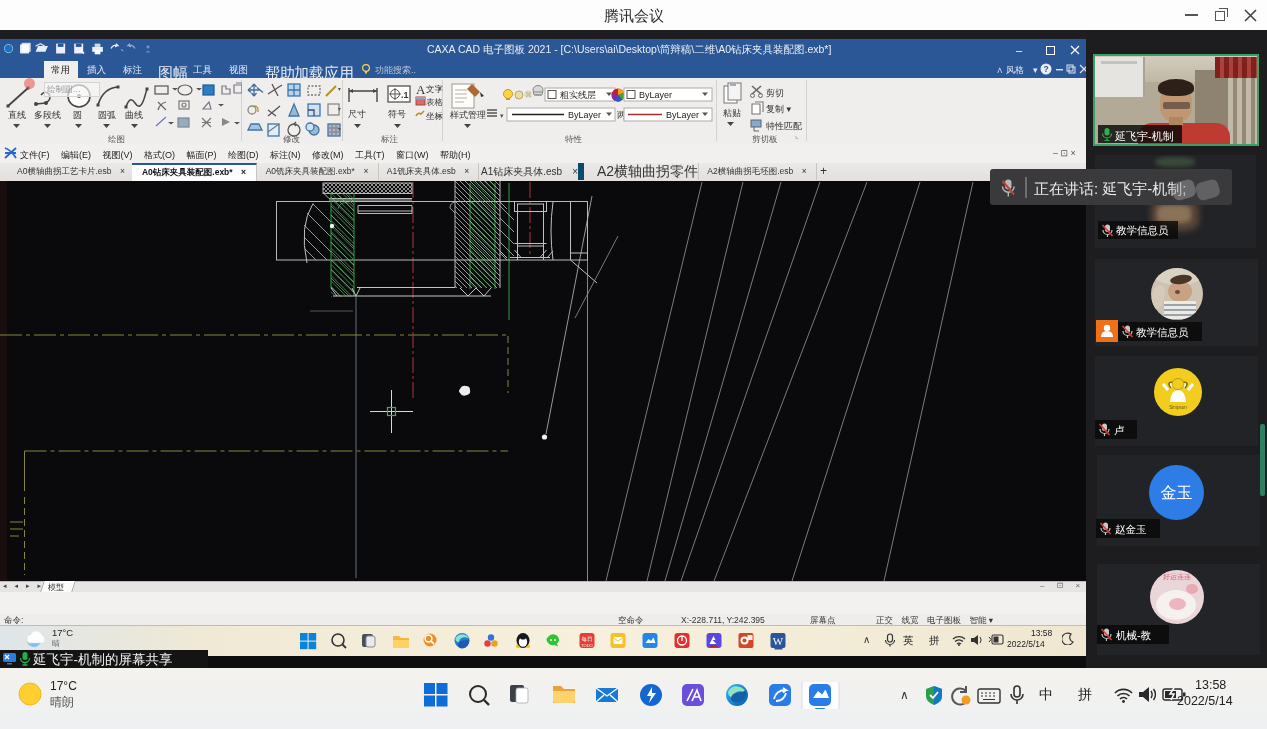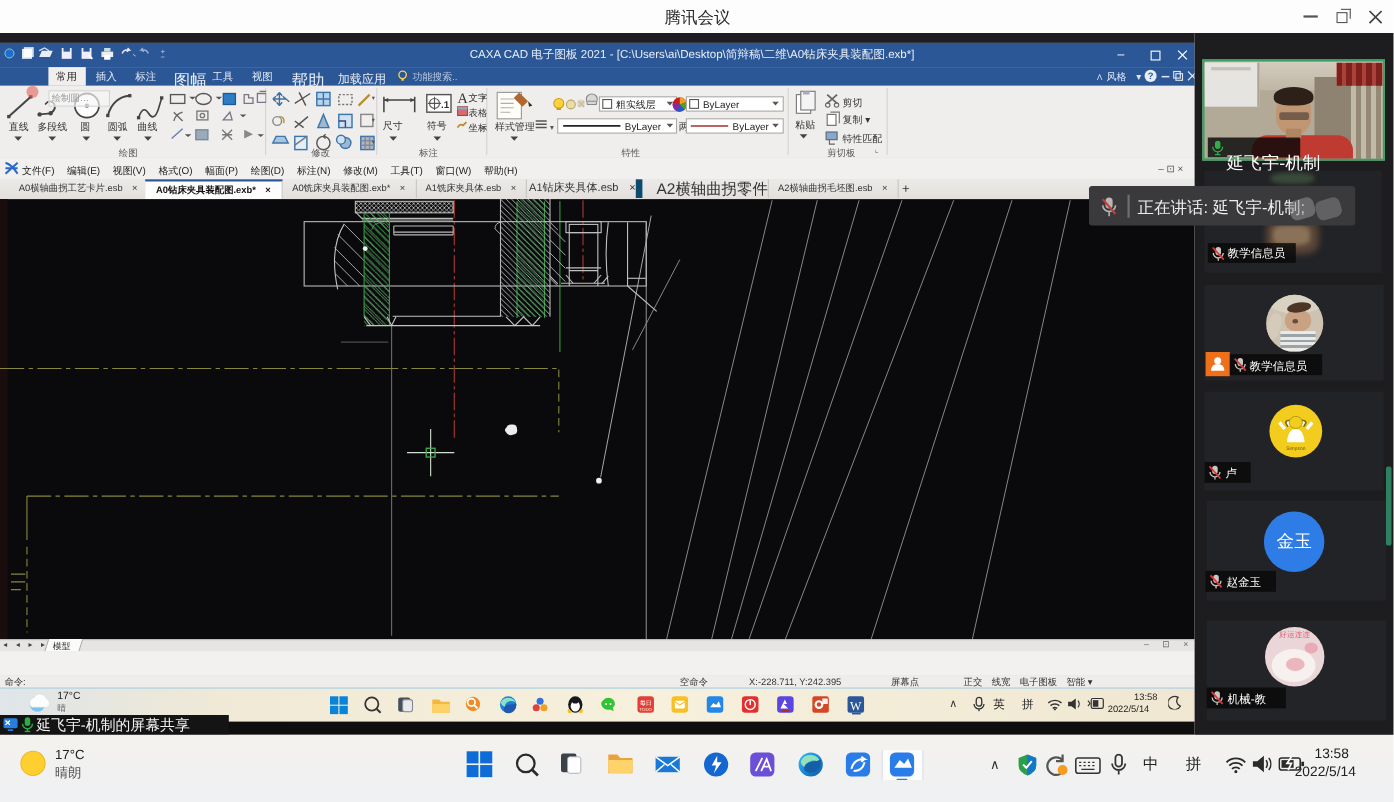--- a/index.html
+++ b/index.html
@@ -52,21 +52,21 @@
 <div class="ab" style="left:0;top:61px;width:1086px;height:17px;background:#2b5797"></div>
 <div class="ab" style="left:44px;top:61px;width:34px;height:17px;background:#f1efed"></div>
 <div class="tx" style="left:6px;top:80px;font-size:9.5px;color:#fff">菜单</div>
 <div class="tx" style="left:51px;top:64px;font-size:9.5px;color:#222">常用</div>
 <div class="tx" style="left:87px;top:64px;font-size:9.5px;color:#e6ecf4">插入</div>
 <div class="tx" style="left:123px;top:64px;font-size:9.5px;color:#e6ecf4">标注</div>
 <div class="tx" style="left:158px;top:64px;font-size:15px;color:#e6ecf4">图幅</div>
 <div class="tx" style="left:193px;top:64px;font-size:9.5px;color:#e6ecf4">工具</div>
 <div class="tx" style="left:229px;top:64px;font-size:9.5px;color:#e6ecf4">视图</div>
 <div class="tx" style="left:265px;top:64px;font-size:15px;color:#e6ecf4">帮助</div>
-<div class="tx" style="left:307px;top:64px;font-size:11px;color:#e6ecf4">加载应用</div>
+<div class="tx" style="left:294px;top:64px;font-size:15px;color:#e6ecf4">加载应用</div>
 <svg class="ab" style="left:360px;top:63px" width="12" height="13">
     <circle cx="6" cy="5" r="3.4" fill="none" stroke="#ffd24a" stroke-width="1.2"></circle>
     <path d="M5 8.5 h2 v2 h-2 z" fill="#ffd24a"></path>
   </svg>
 <div class="tx" style="left:375px;top:64px;font-size:9px;color:#b9c6da">功能搜索..</div>
 <div class="tx" style="left:996px;top:64px;font-size:9px;color:#dfe7f2">∧ 风格　▾</div>
 <svg class="ab" style="left:1040px;top:63px" width="56" height="12">
 <circle cx="6" cy="6" r="5.5" fill="#e8edf5"></circle>
     <text x="6" y="9" font-size="8.5" font-weight="bold" fill="#2b5797" text-anchor="middle" font-family="Liberation Sans">?</text>
 <rect x="16" y="6" width="7" height="1.4" fill="#dfe7f2"></rect>
@@ -584,21 +584,21 @@
 <div class="ab" style="left:63px;top:23px;width:36px;height:17px;border-radius:50% 50% 38% 38%;background:#2c2018"></div>
 <div class="ab" style="left:68px;top:46px;width:27px;height:7px;background:rgba(40,35,40,.5);border-radius:2px"></div>
 <div class="ab" style="left:43px;top:67px;width:92px;height:25px;background:#bf3a31;border-radius:14px 14px 0 0"></div>
 <div class="ab" style="left:74px;top:61px;width:14px;height:9px;background:#b08662"></div>
 </div>
 <div class="ab" style="left:1098px;top:125px;width:84px;height:18px;background:rgba(8,8,8,.82)"></div>
 <svg class="ab" style="left:1101px;top:127px" width="12" height="15">
     <rect x="3.5" y="1" width="5" height="7.5" rx="2.5" fill="#2fae4a"></rect>
     <path d="M1.5 6.5 a4.5 4.5 0 0 0 9 0 M6 11 v2.5 M3.5 13.5 h5" stroke="#2fae4a" stroke-width="1.2" fill="none"></path>
   </svg>
-<div class="tx" style="left:1115px;top:139px;font-size:16px;color:#fff">延飞宇-机制</div>
+<div class="tx" style="left:1115px;top:129px;font-size:11px;color:#fff">延飞宇-机制</div>
 
 <div class="ab" style="left:1095px;top:155px;width:161px;height:93px;background:#222326;overflow:hidden">
 <div class="ab" style="left:60px;top:2px;width:40px;height:10px;background:#3a4a3a;border-radius:40%;filter:blur(2px)"></div>
 <div class="ab" style="left:56px;top:44px;width:48px;height:32px;background:#5a4638;border-radius:30%;filter:blur(3px)"></div>
 <div class="ab" style="left:62px;top:50px;width:34px;height:18px;background:#8a7258;border-radius:30%;filter:blur(2px)"></div>
 </div>
 <div class="ab" style="left:1098px;top:221px;width:80px;height:18px;background:rgba(8,8,8,.82)"></div>
 <svg class="ab" style="left:1101px;top:223px" width="13" height="15">
     <rect x="4" y="1.5" width="5" height="7.5" rx="2.5" fill="#c8c8c8"></rect>
     <path d="M2 7 a4.5 4.5 0 0 0 9 0 M6.5 11.5 v2.5" stroke="#c8c8c8" stroke-width="1.2" fill="none"></path>

